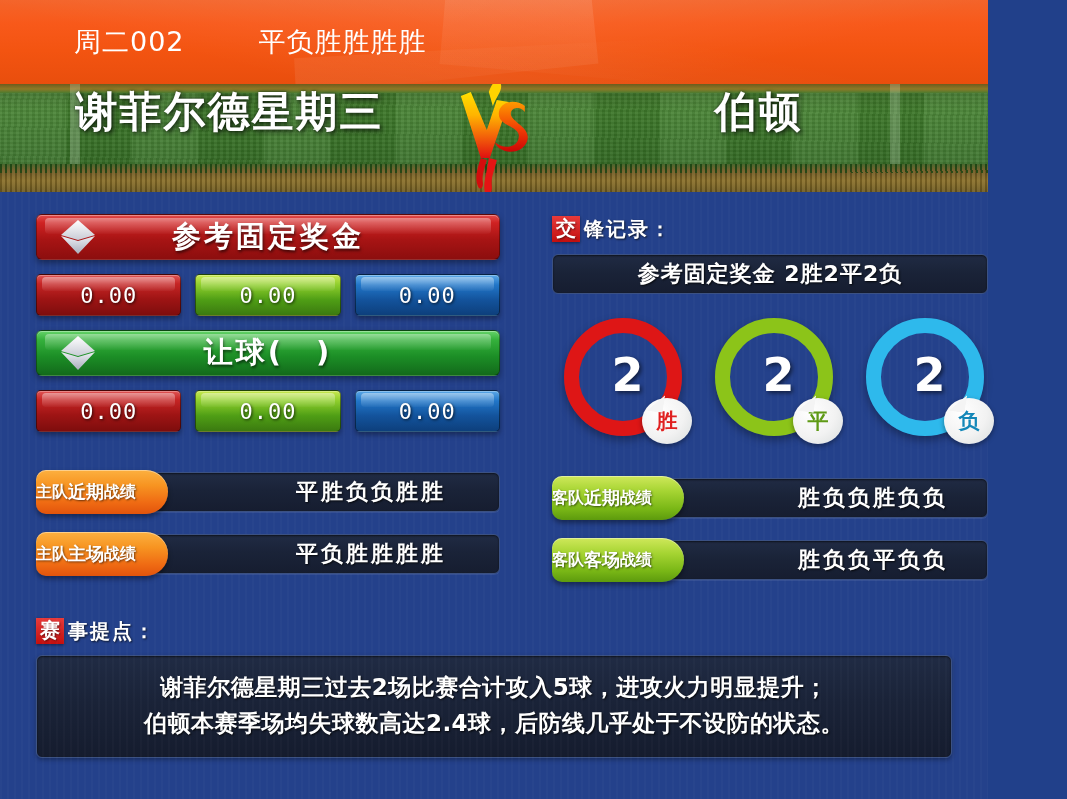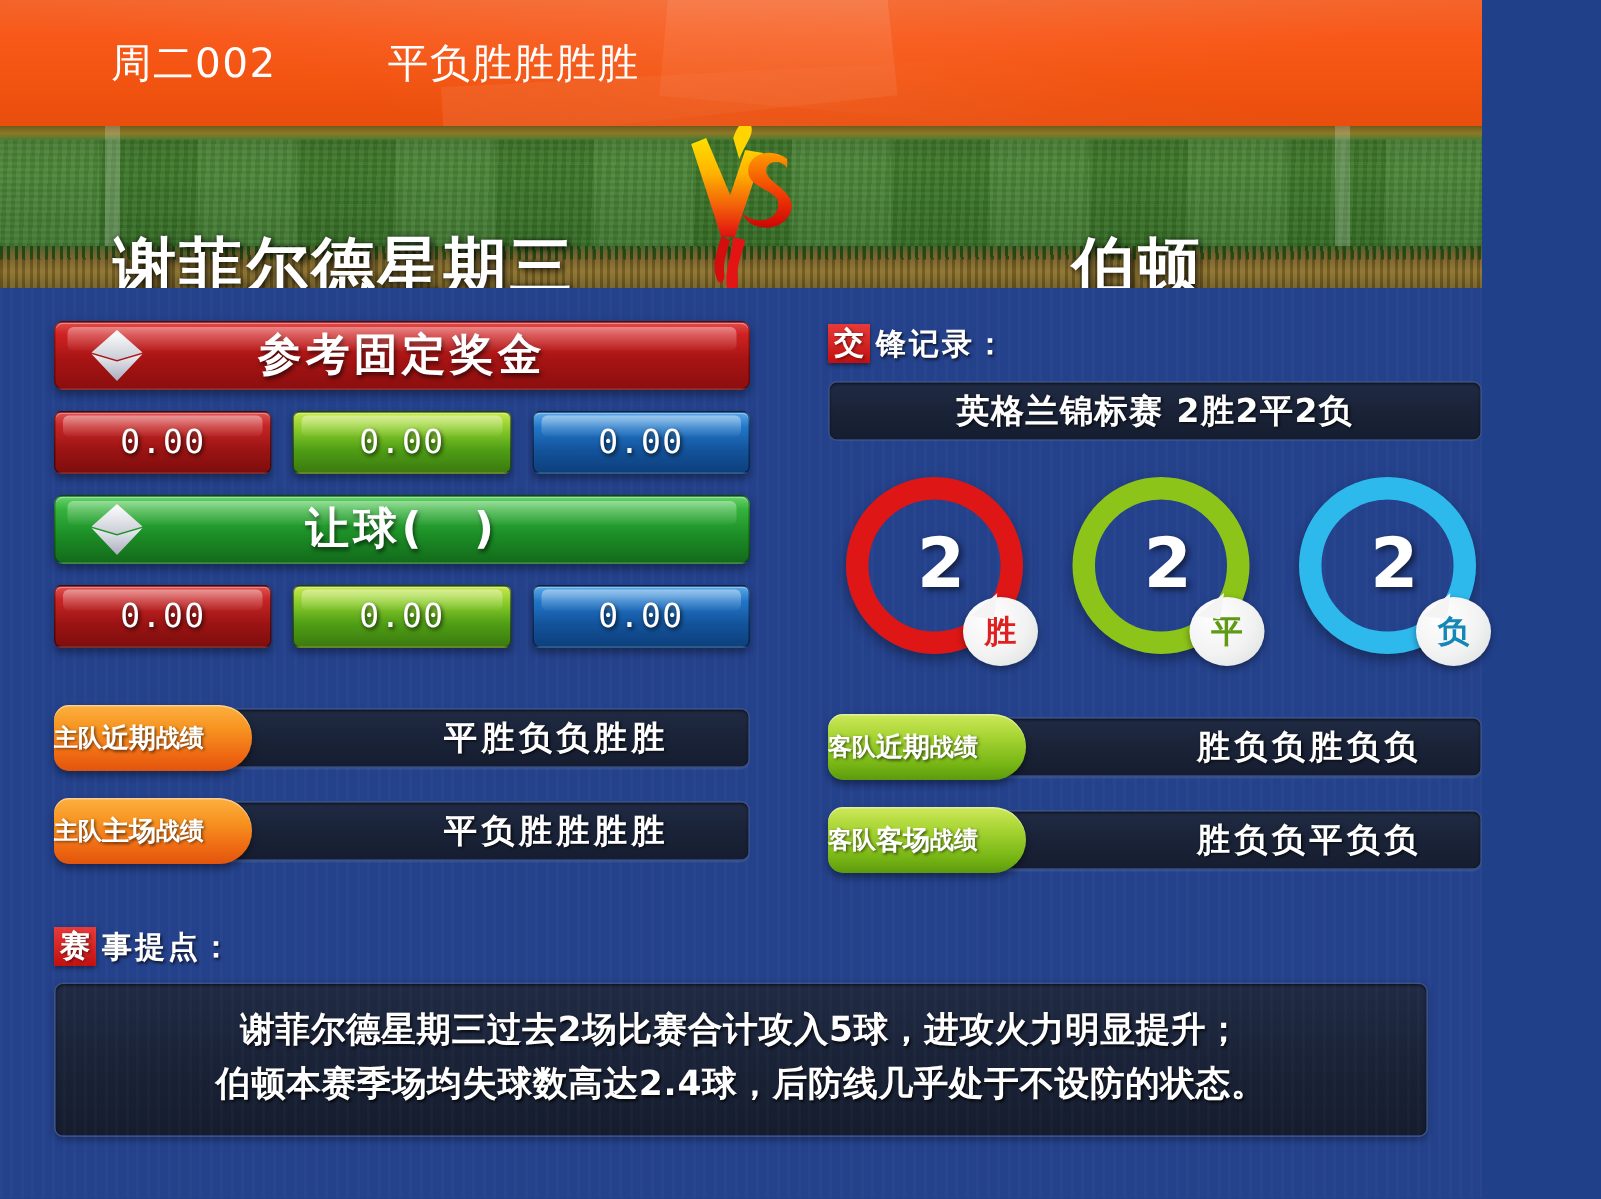--- a/index.html
+++ b/index.html
@@ -109,21 +109,21 @@
   }
   .pitch-bottom::after{
     content:""; position:absolute; left:0; right:0; top:0; height:9px;
     background: repeating-linear-gradient(88deg,
       rgba(30,70,20,0.85) 0 2px, rgba(120,100,40,0.2) 2px 5px);
   }
 
   .teams {
     position: relative; z-index: 4;
     height: 100%;
-    display: flex; align-items: flex-end; margin-top: 14px;
+    display: flex; align-items: flex-start;
   }
   .team-name {
     flex: 1;
     text-align: center;
     color: #ffffff;
     font-size: 42px;
     font-weight: bold;
     letter-spacing: 2px;
     text-shadow: 2px 2px 5px rgba(0,0,0,0.65), 0 0 3px rgba(0,0,0,0.5);
     white-space: nowrap;
@@ -480,21 +480,21 @@
     </div>
 
     <div class="col col-right">
 
       <div class="h2h-title">
         <span class="redbox">交</span>
         <span class="rest">锋记录：</span>
       </div>
 
       <div class="h2h-bar">
-        <span>英格兰锦标赛  2胜2平2负</span>
+        <span>参考固定奖金  2胜2平2负</span>
       </div>
 
       <div class="rings">
         <div class="ring-wrap">
           <div class="ring red"></div>
           <div class="ring-num">2</div>
           <div class="bubble win">胜</div>
         </div>
         <div class="ring-wrap">
           <div class="ring green"></div>

